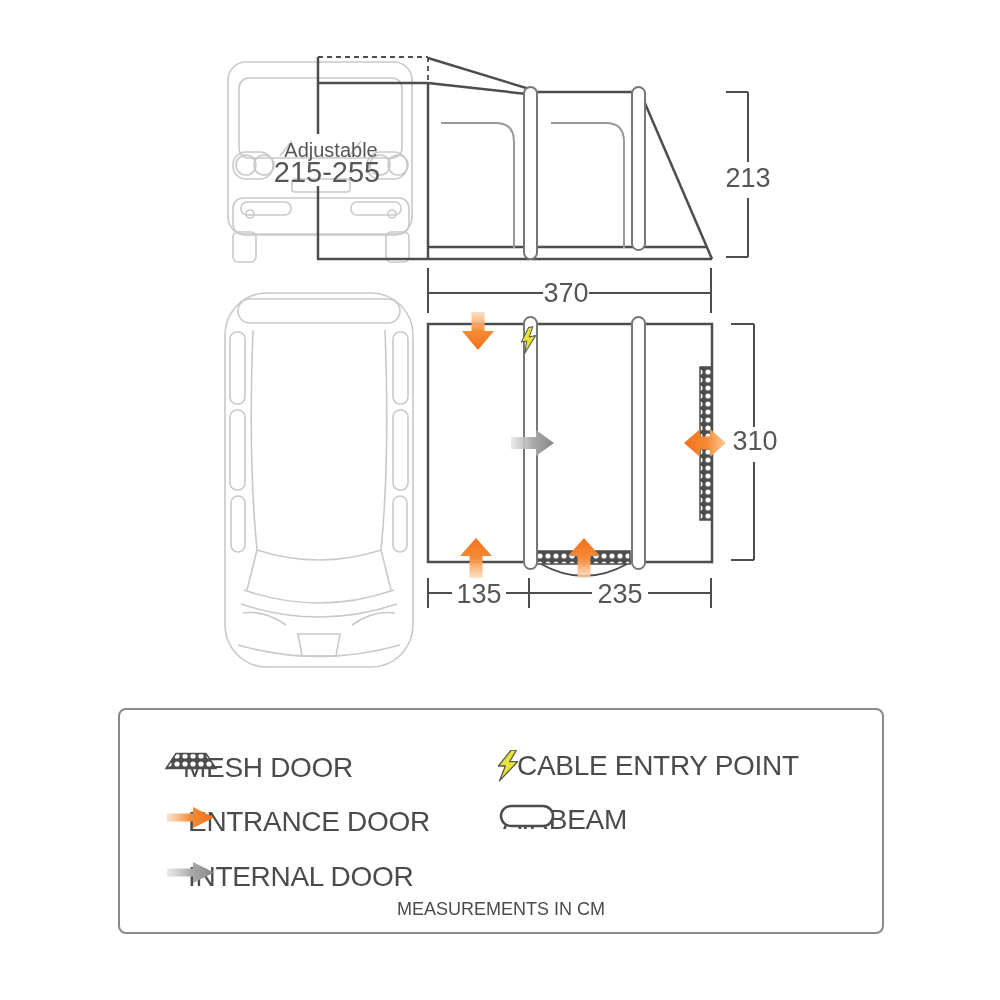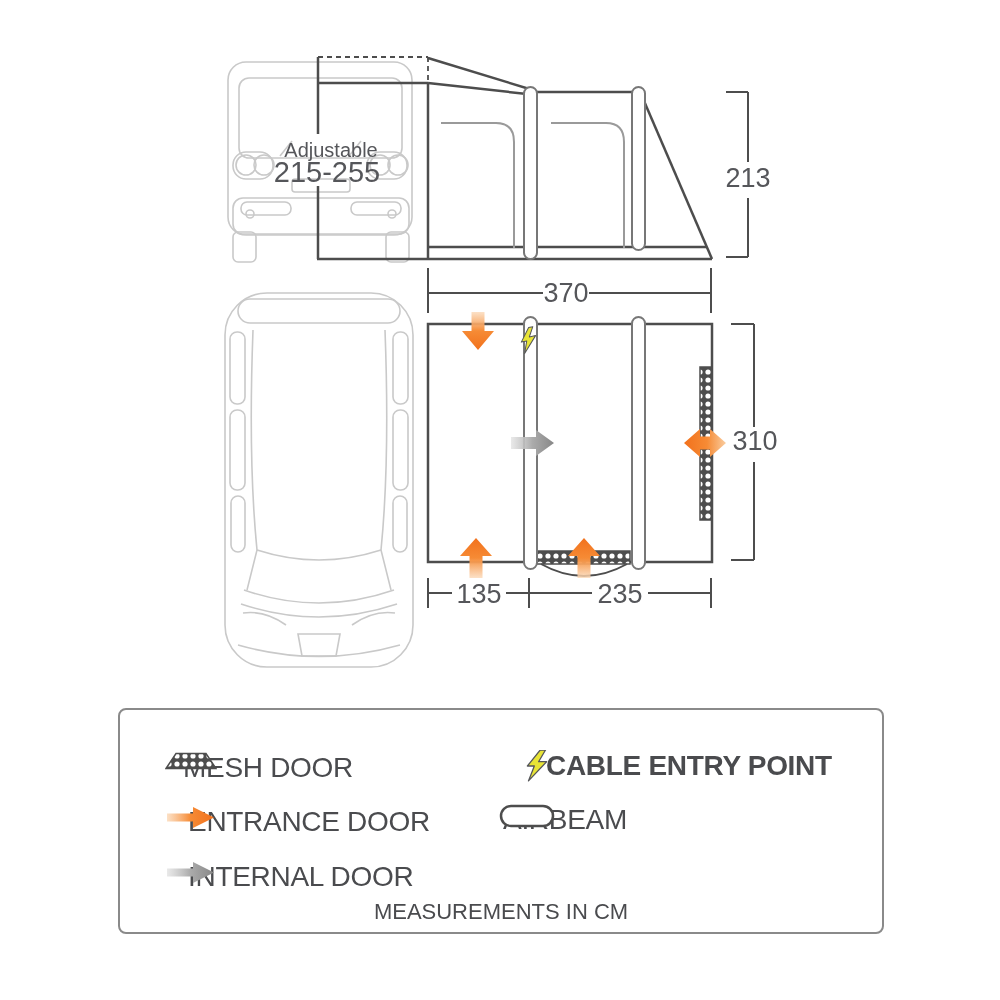--- a/index.html
+++ b/index.html
@@ -6,30 +6,30 @@
   .canvas{position:relative;width:1000px;height:1000px;background:#ffffff;overflow:hidden;
           font-family:"Liberation Sans", sans-serif;}
   .canvas svg{position:absolute;left:0;top:0;}
   .dim-text{fill:#55565a;font-family:"Liberation Sans",sans-serif;}
   .legend{position:absolute;left:118px;top:708px;width:766px;height:226px;
           border:2px solid #8a8a8a;border-radius:8px;background:#ffffff;box-sizing:border-box;}
   .legend-item{position:absolute;display:flex;align-items:center;height:32px;}
   .legend-label{font-size:28px;color:#4a4b4e;letter-spacing:-0.3px;white-space:nowrap;}
   .li-mesh{left:45px;top:42px;}
   .li-mesh .legend-label{margin-left:18px;}
-  .li-cable{left:405px;top:40px;font-weight:bold;}
+  .li-cable{left:376px;top:40px;}
   .li-cable .legend-label{margin-left:21px;}
   .li-entrance{left:47px;top:96px;}
   .li-entrance .legend-label{margin-left:21px;}
   .li-airbeam{left:379px;top:94px;}
   .li-airbeam .legend-label{margin-left:4px;}
   .li-internal{left:47px;top:151px;}
   .li-internal .legend-label{margin-left:21px;}
   .legend-note{position:absolute;left:0;top:189px;width:100%;text-align:center;
-               font-size:22px;color:#4a4b4e;letter-spacing:0;}
+               font-size:18px;color:#4a4b4e;letter-spacing:0;}
 </style>
 </head>
 <body>
 
 <div class="canvas">
 
   <svg width="1000" height="1000" viewBox="0 0 1000 1000">
     <defs>
       <pattern id="meshPat" patternUnits="userSpaceOnUse" width="8" height="8">
         <rect width="8" height="8" fill="#4d4d4d"></rect>

